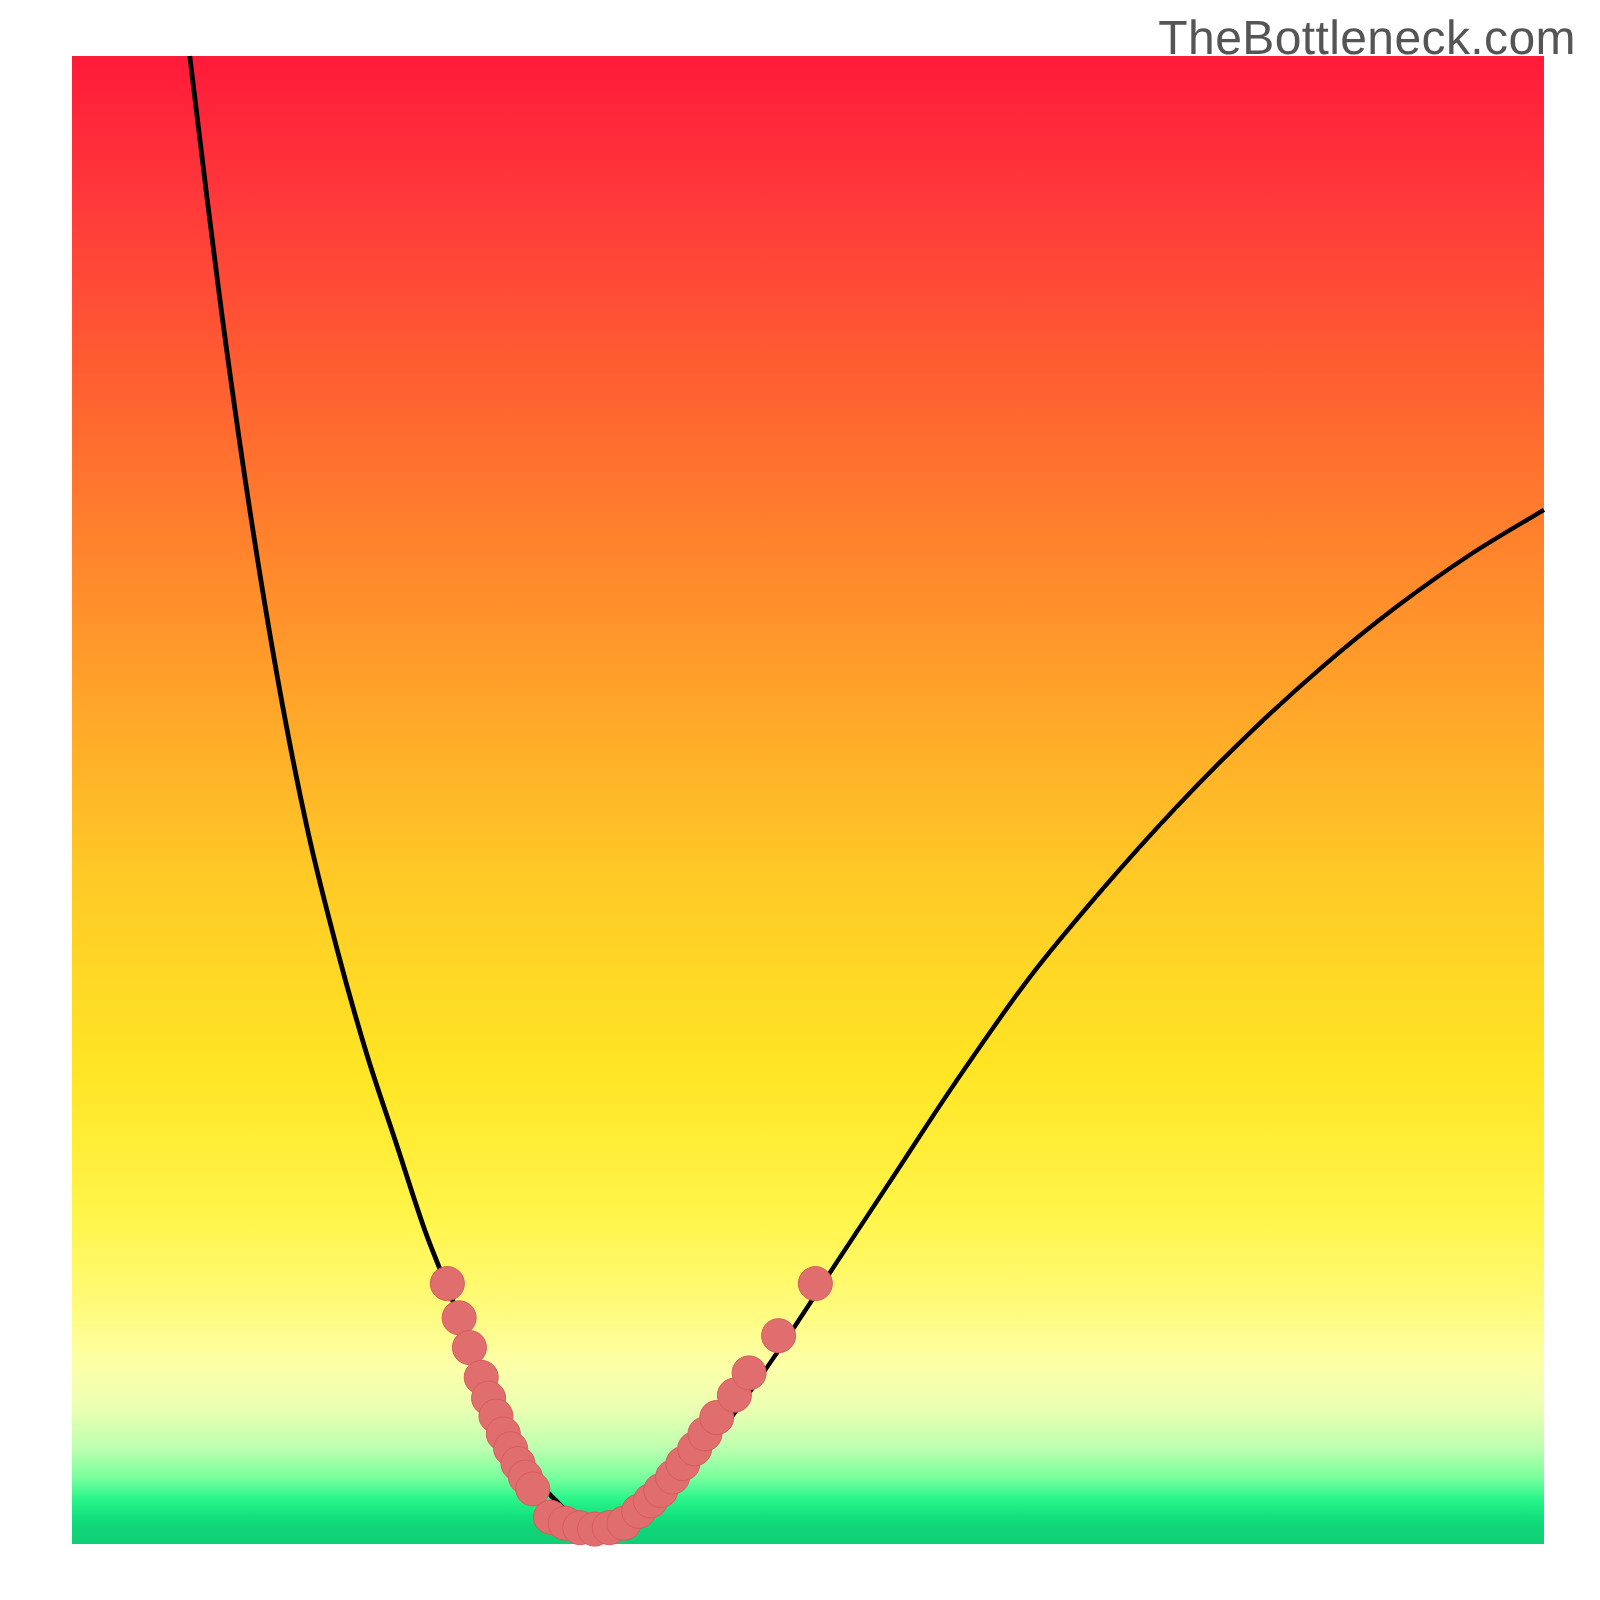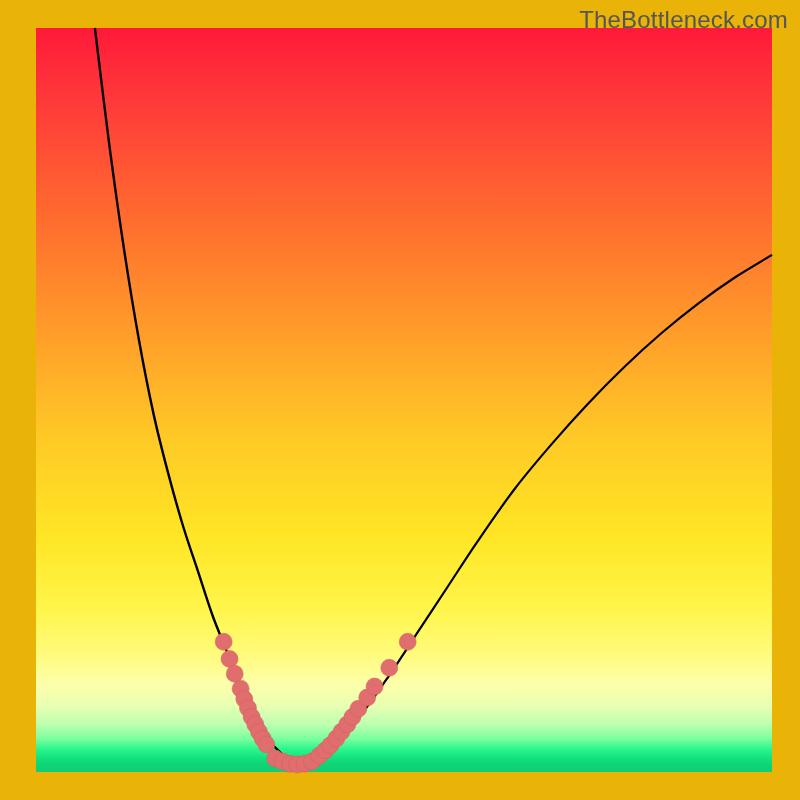--- a/index.html
+++ b/index.html
@@ -10,21 +10,21 @@
     background: #000;
     overflow: hidden;
     font-family: Arial, Helvetica, sans-serif;
   }
   .frame {
     position: absolute;
     left: 0;
     top: 0;
     width: 800px;
     height: 800px;
-    background: #eab308;
+    background: #ffffff;
   }
   .plot {
     position: absolute;
     left: 36px;
     top: 28px;
     width: 736px;
     height: 744px;
     background: linear-gradient(to bottom,
       #ff1a3a 0%,
       #ff3a3a 10%,

